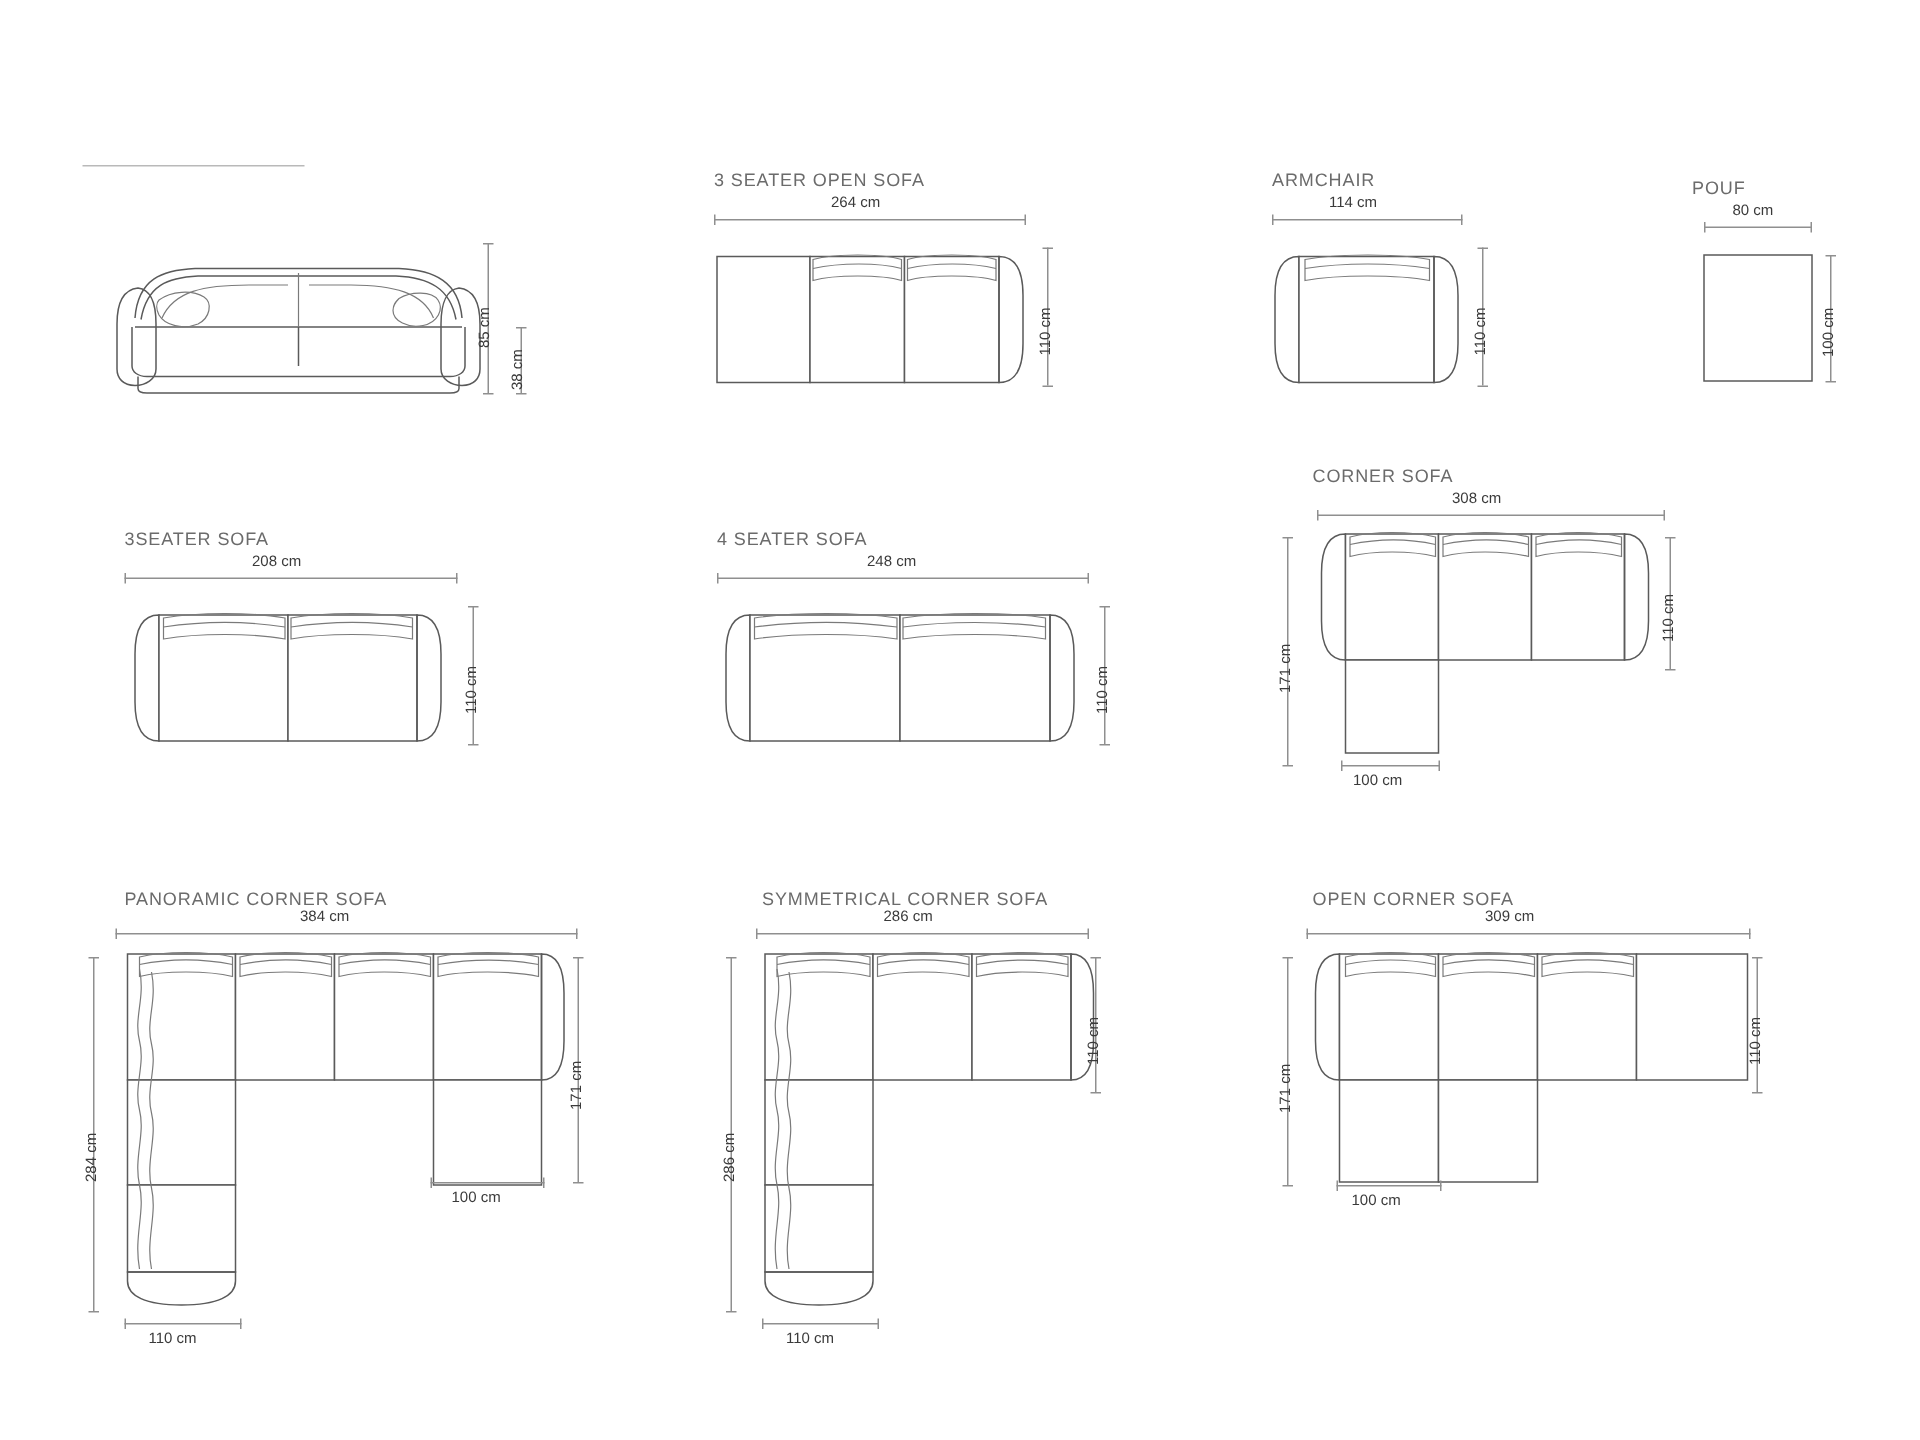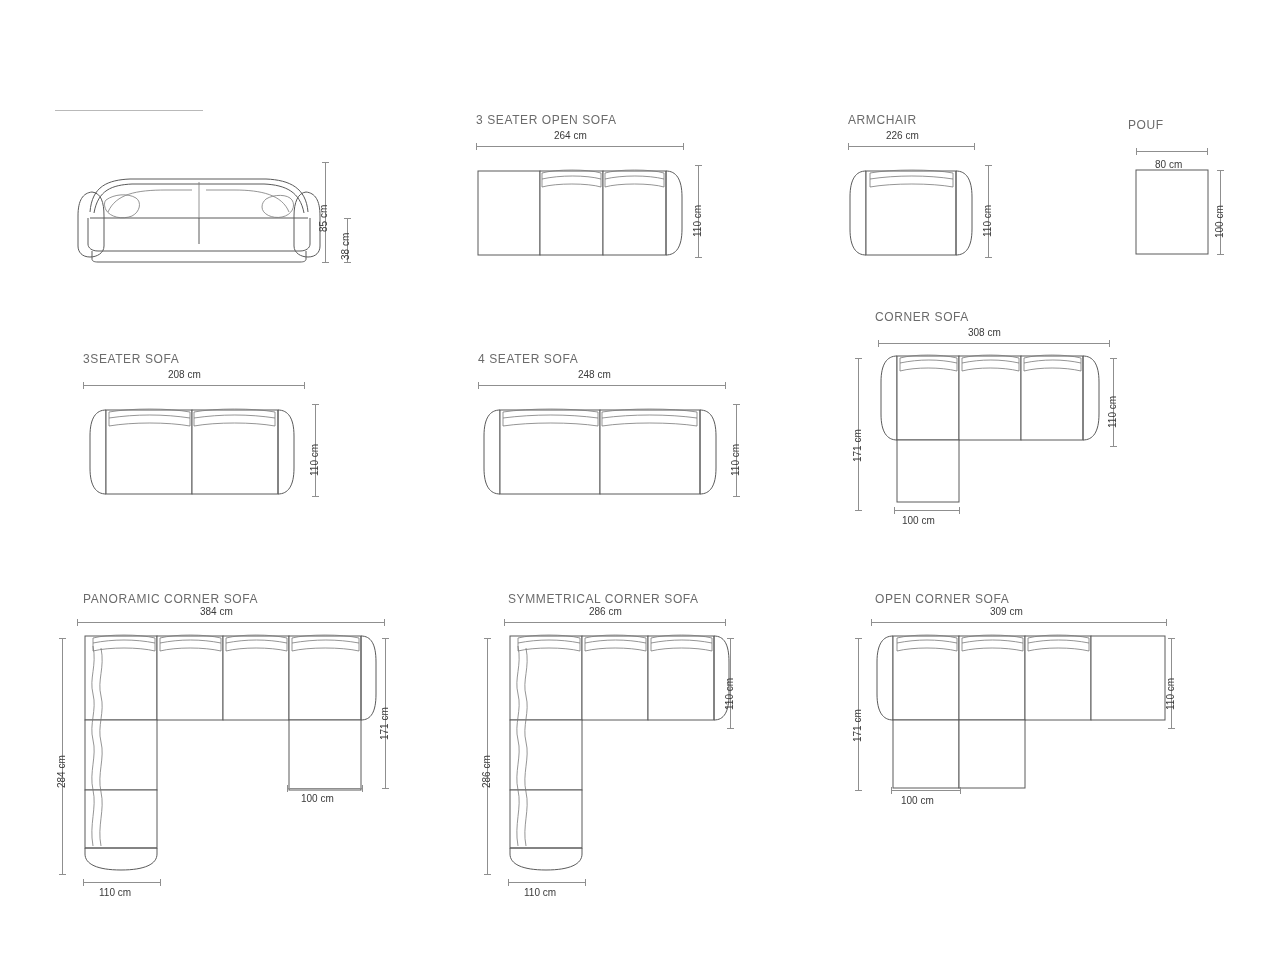--- a/index.html
+++ b/index.html
@@ -164,21 +164,21 @@
     <div class="tick-h" style="left:219px; top:144px;"></div>
     <div class="dim vert" style="left:216px; top:124px;">110 cm</div>
   </div>
 
   <div class="item" style="left:848px; top:113px;">
     <div class="item-title" style="left:0; top:0;">ARMCHAIR</div>
 
     <div class="gline-h" style="left:0px; top:33px; width:127px;"></div>
     <div class="tick-v" style="left:0px; top:30px;"></div>
     <div class="tick-v" style="left:126px; top:30px;"></div>
-    <div class="dim" style="left:38px; top:17px;">226 cm</div>
+    <div class="dim" style="left:38px; top:17px;">114 cm</div>
 
     <svg width="130" height="105" viewBox="0 0 130 105" style="position:absolute; left:0; top:44px;">
       <path class="sl" d="M18,14 C8,14 2,22 2,40 L2,72 C2,90 8,98 18,98 Z"></path>
       <rect class="sf" x="18" y="14" width="90" height="84"></rect>
       <path class="sl" d="M108,14 C118,14 124,22 124,40 L124,72 C124,90 118,98 108,98 Z"></path>
       <path class="sl-thin" d="M22,16 C44,12 84,12 105,16 L105,30 C84,26 44,26 22,30 Z"></path>
       <path class="sl-thin" d="M22,22 C48,18 80,18 105,22"></path>
     </svg>
 
     <div class="gline-v" style="left:140px; top:52px; height:92px;"></div>
@@ -186,21 +186,21 @@
     <div class="tick-h" style="left:137px; top:144px;"></div>
     <div class="dim vert" style="left:134px; top:124px;">110 cm</div>
   </div>
 
   <div class="item" style="left:1128px; top:118px;">
     <div class="item-title" style="left:0; top:0;">POUF</div>
 
     <div class="gline-h" style="left:8px; top:33px; width:72px;"></div>
     <div class="tick-v" style="left:8px; top:30px;"></div>
     <div class="tick-v" style="left:79px; top:30px;"></div>
-    <div class="dim" style="left:27px; top:17px;margin-top:24px;">80 cm</div>
+    <div class="dim" style="left:27px; top:17px;">80 cm</div>
 
     <svg width="90" height="100" viewBox="0 0 90 100" style="position:absolute; left:0; top:44px;">
       <rect class="sf" x="8" y="8" width="72" height="84"></rect>
     </svg>
 
     <div class="gline-v" style="left:92px; top:52px; height:84px;"></div>
     <div class="tick-h" style="left:89px; top:52px;"></div>
     <div class="tick-h" style="left:89px; top:136px;"></div>
     <div class="dim vert" style="left:86px; top:120px;">100 cm</div>
   </div>

